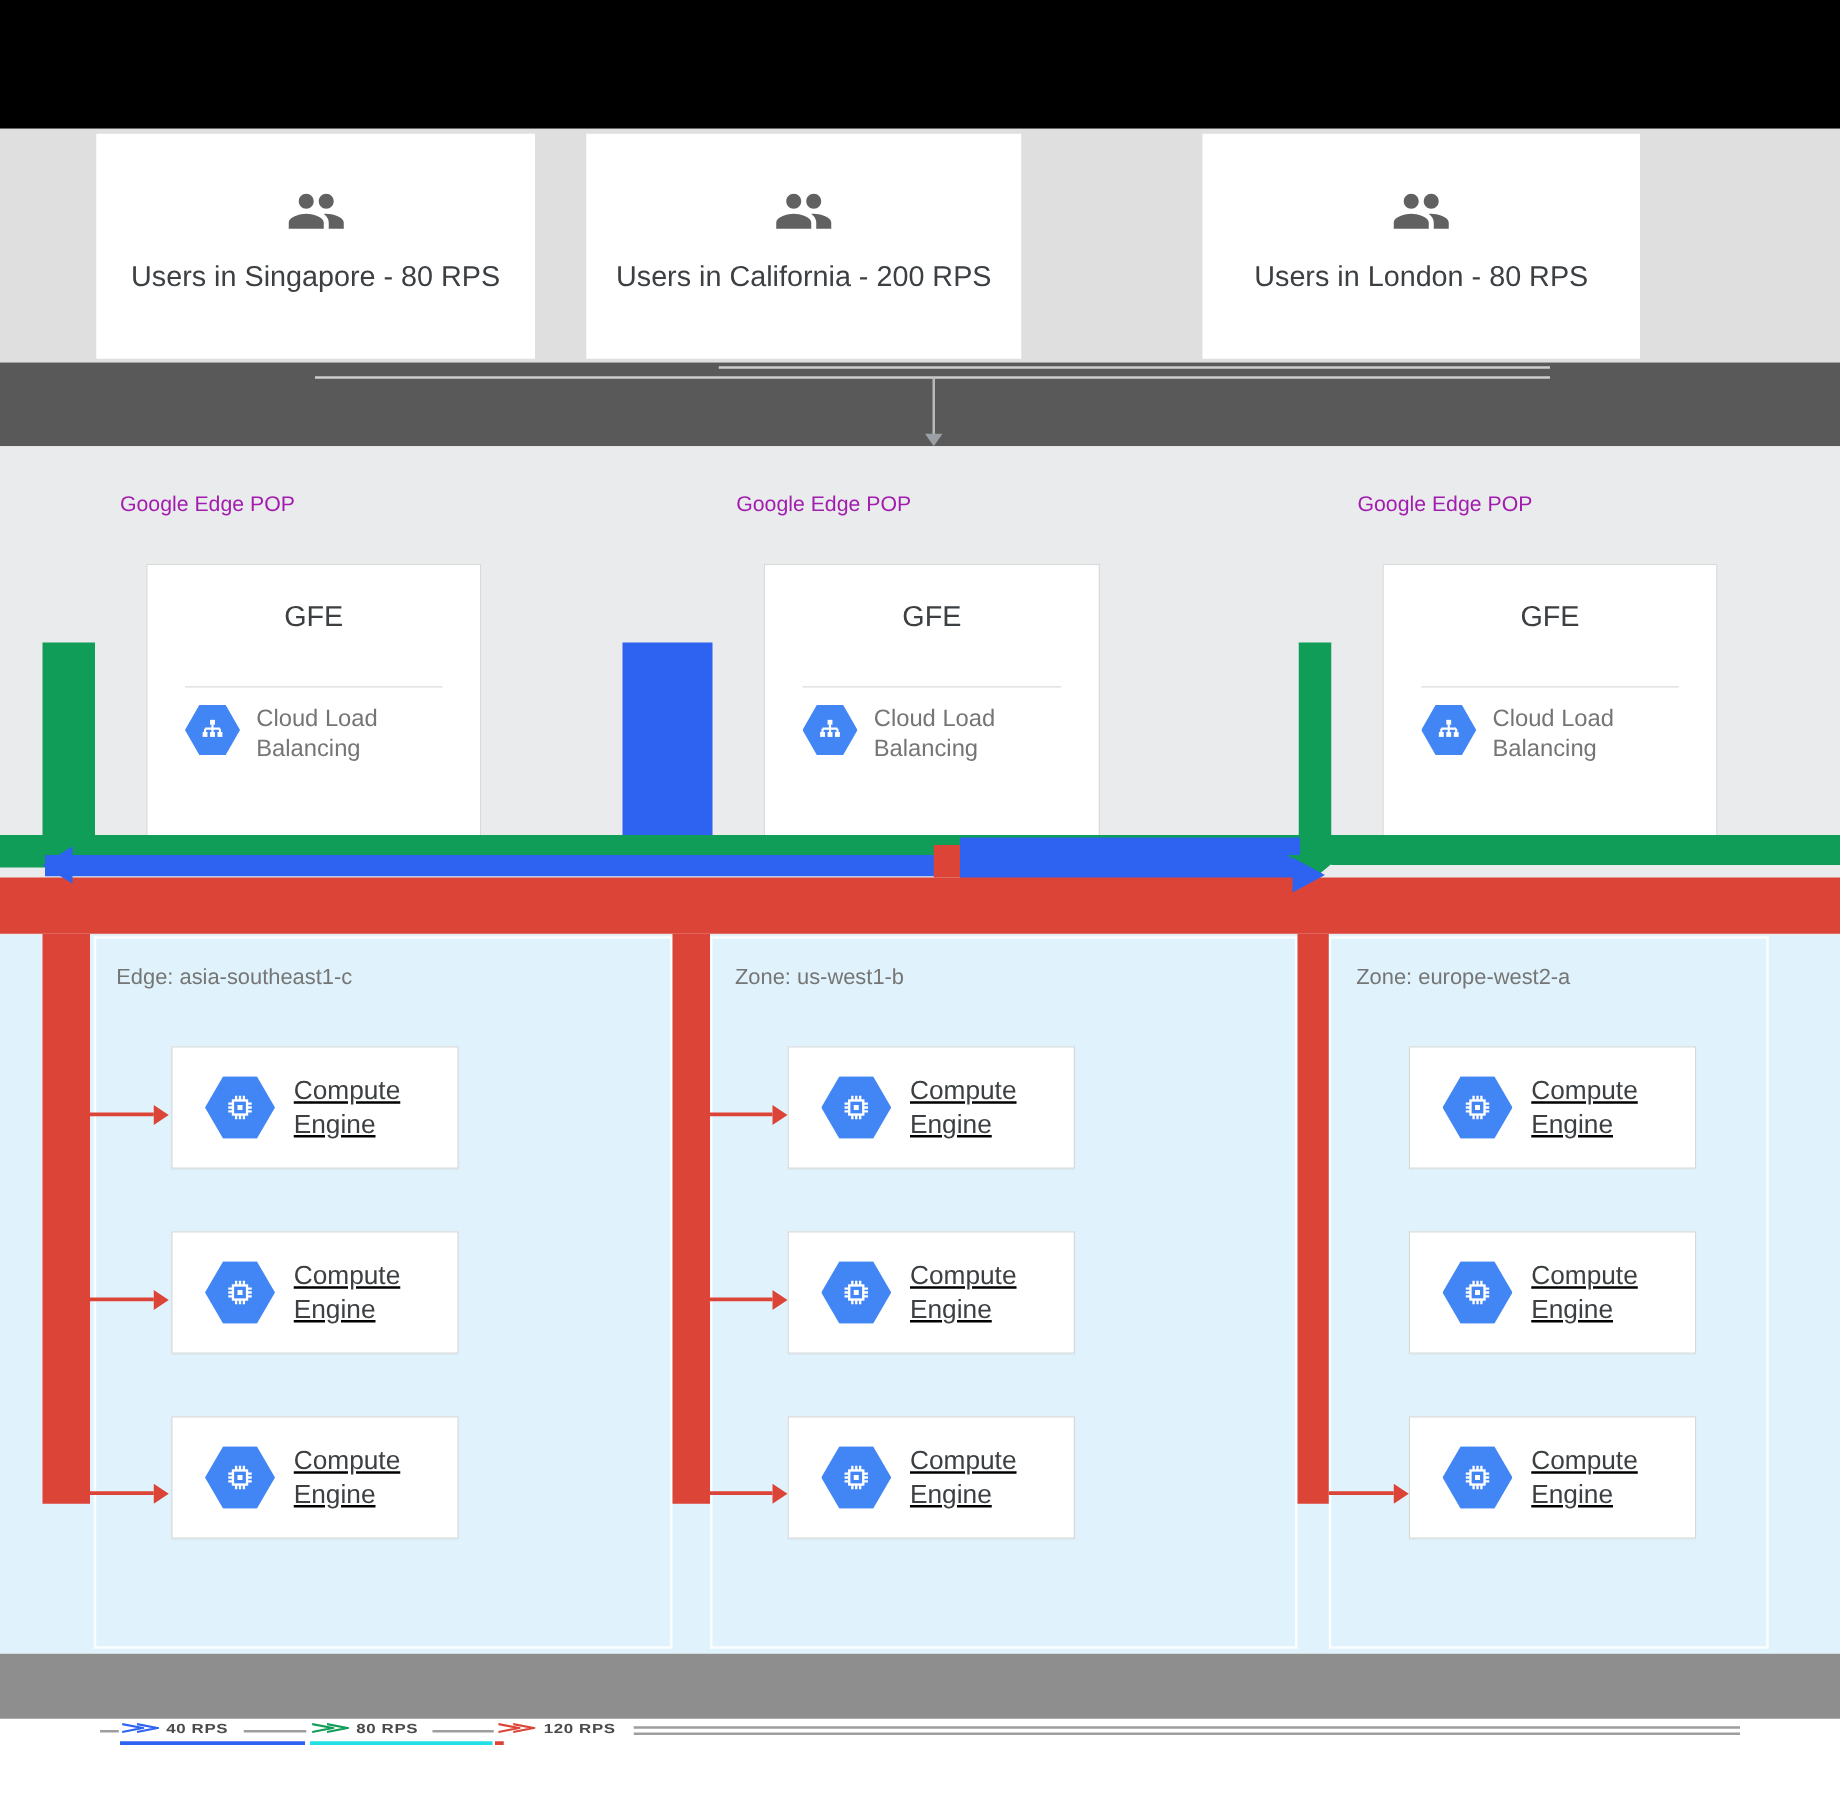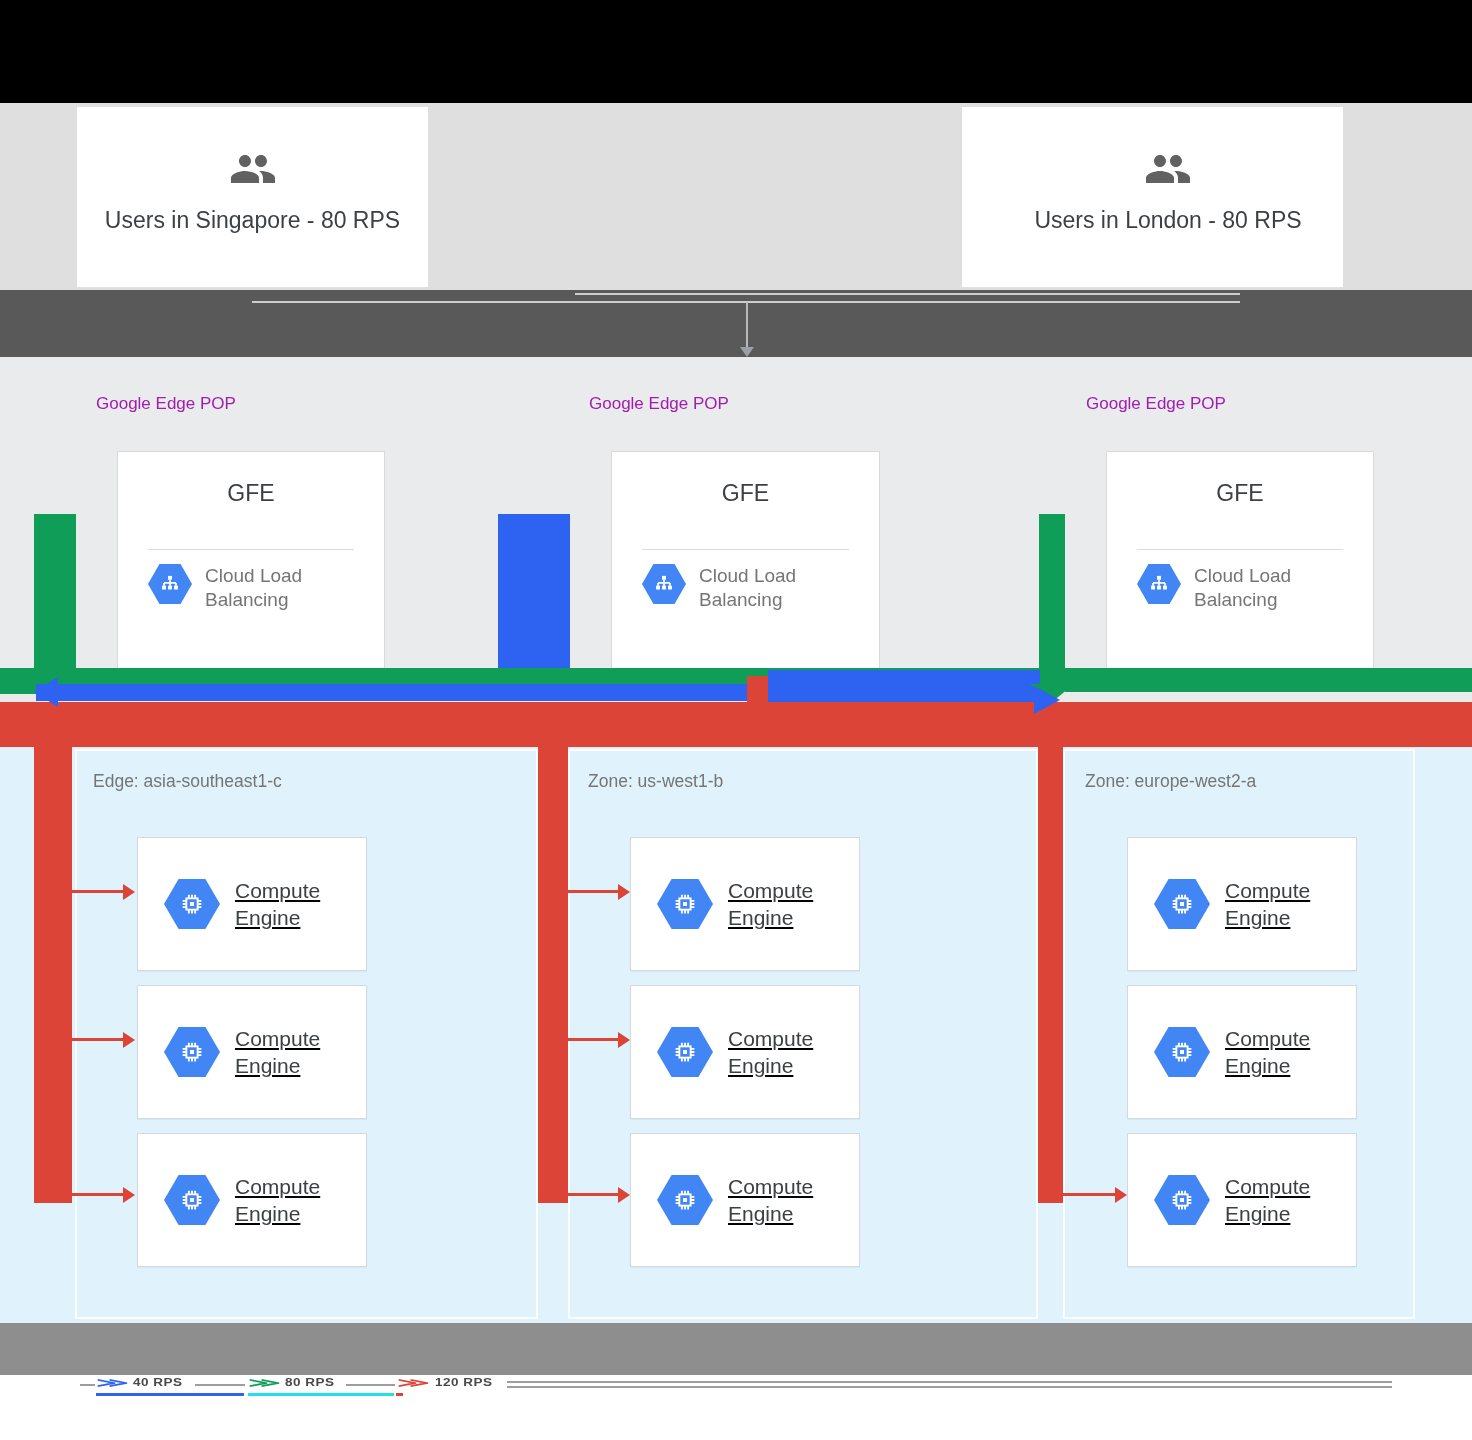--- a/index.html
+++ b/index.html
@@ -6,21 +6,21 @@
   .stage{position:relative;width:1472px;height:1440px;background:#fff;overflow:hidden;
          font-family:"Liberation Sans",sans-serif;}
   .abs{position:absolute;text-decoration:underline;}
 
   
   .black-bar{left:0;top:0;width:1472px;height:103px;background:#000;}
   .users-band{left:0;top:103px;width:1472px;height:187px;background:#dfdfdf;}
   .user-card{position:absolute;top:4px;height:180px;background:#fff;text-align:center;}
   .uc1{left:77px;width:351px;}
   .uc2{left:469px;width:348px;}
-  .uc3{left:962px;width:350px;padding-left:31px;}
+  .uc3{left:962px;width:350px;}
   .people-svg{margin-top:46px;}
   .user-label{margin-top:18px;font-size:23px;color:#3c4043;}
 
   
   .conn-band{left:0;top:290px;width:1472px;height:67px;background:#595959;}
   .conn-line{position:absolute;height:2px;background:#cdcdcd;}
   .conn-line.a{left:575px;top:3px;width:665px;}
   .conn-line.b{left:252px;top:11px;width:988px;}
   .conn-vline{position:absolute;left:746px;top:12px;width:2px;height:46px;background:#b9b9b9;}
   .conn-head{position:absolute;left:740px;top:57px;width:0;height:0;
@@ -63,21 +63,21 @@
     border-top:14px solid transparent;border-bottom:14px solid transparent;border-left:26px solid #2e63f2;}
   .green-down-arrow{left:1030px;top:684px;width:0;height:0;
     border-left:22px solid transparent;border-right:22px solid transparent;border-top:18px solid #0f9d58;}
 
   
   .zone-section{left:0;top:748px;width:1472px;height:575px;background:#e0f3fc;}
   .zone-panel{position:absolute;top:1px;height:570px;border:2px solid rgba(255,255,255,.85);box-sizing:border-box;}
   .zp1{left:75px;width:463px;} .zp2{left:568px;width:470px;} .zp3{left:1063px;width:352px;}
   .zone-title{position:absolute;top:23px;font-size:17.5px;color:#757575;}
   .zt1{left:93px;} .zt2{left:588px;} .zt3{left:1085px;}
-  .ce-card{position:absolute;width:230px;height:134px;background:#fff;border:1px solid #d6d9dc;
+  .ce-card{position:absolute;width:230px;height:98px;background:#fff;border:1px solid #d6d9dc;
            box-sizing:border-box;display:flex;align-items:center;padding-left:26px;
            box-shadow:0 1px 1px rgba(0,0,0,.04);}
   .cez1{left:137px;} .cez2{left:630px;} .cez3{left:1127px;}
   .hex-ce{width:56px;height:50px;}
   .ce-label{margin-left:15px;font-size:21px;line-height:1.3;color:#3c4043;}
   .rarrow-shaft{position:absolute;height:3px;background:#db4437;z-index:6;}
   .rarrow-head{position:absolute;width:0;height:0;z-index:6;
     border-top:8px solid transparent;border-bottom:8px solid transparent;border-left:12px solid #db4437;}
 
   
@@ -95,20 +95,26 @@
 <div class="stage">
 
   <div class="abs black-bar"></div>
 
   <div class="abs users-band">
     <div class="user-card uc1">
       <svg class="people-svg" width="48" height="32" viewBox="1 4 22 16">
         <path fill="#616161" d="M16 11c1.66 0 2.99-1.34 2.99-3S17.66 5 16 5c-1.66 0-3 1.34-3 3s1.34 3 3 3zm-8 0c1.66 0 2.99-1.34 2.99-3S9.66 5 8 5C6.34 5 5 6.34 5 8s1.34 3 3 3zm0 2c-2.33 0-7 1.17-7 3.5V19h14v-2.5c0-2.33-4.67-3.5-7-3.5zm8 0c-.29 0-.62.02-.97.05 1.16.84 1.97 1.97 1.97 3.45V19h6v-2.5c0-2.33-4.67-3.5-7-3.5z"></path>
       </svg>
       <div class="user-label">Users in Singapore - 80 RPS</div>
+    </div>
+    <div class="user-card uc2">
+      <svg class="people-svg" width="48" height="32" viewBox="1 4 22 16">
+        <path fill="#616161" d="M16 11c1.66 0 2.99-1.34 2.99-3S17.66 5 16 5c-1.66 0-3 1.34-3 3s1.34 3 3 3zm-8 0c1.66 0 2.99-1.34 2.99-3S9.66 5 8 5C6.34 5 5 6.34 5 8s1.34 3 3 3zm0 2c-2.33 0-7 1.17-7 3.5V19h14v-2.5c0-2.33-4.67-3.5-7-3.5zm8 0c-.29 0-.62.02-.97.05 1.16.84 1.97 1.97 1.97 3.45V19h6v-2.5c0-2.33-4.67-3.5-7-3.5z"></path>
+      </svg>
+      <div class="user-label">Users in California - 200 RPS</div>
     </div>
     <div class="user-card uc3">
       <svg class="people-svg" width="48" height="32" viewBox="1 4 22 16">
         <path fill="#616161" d="M16 11c1.66 0 2.99-1.34 2.99-3S17.66 5 16 5c-1.66 0-3 1.34-3 3s1.34 3 3 3zm-8 0c1.66 0 2.99-1.34 2.99-3S9.66 5 8 5C6.34 5 5 6.34 5 8s1.34 3 3 3zm0 2c-2.33 0-7 1.17-7 3.5V19h14v-2.5c0-2.33-4.67-3.5-7-3.5zm8 0c-.29 0-.62.02-.97.05 1.16.84 1.97 1.97 1.97 3.45V19h6v-2.5c0-2.33-4.67-3.5-7-3.5z"></path>
       </svg>
       <div class="user-label">Users in London - 80 RPS</div>
     </div>
   </div>
 
   <div class="abs conn-band">

